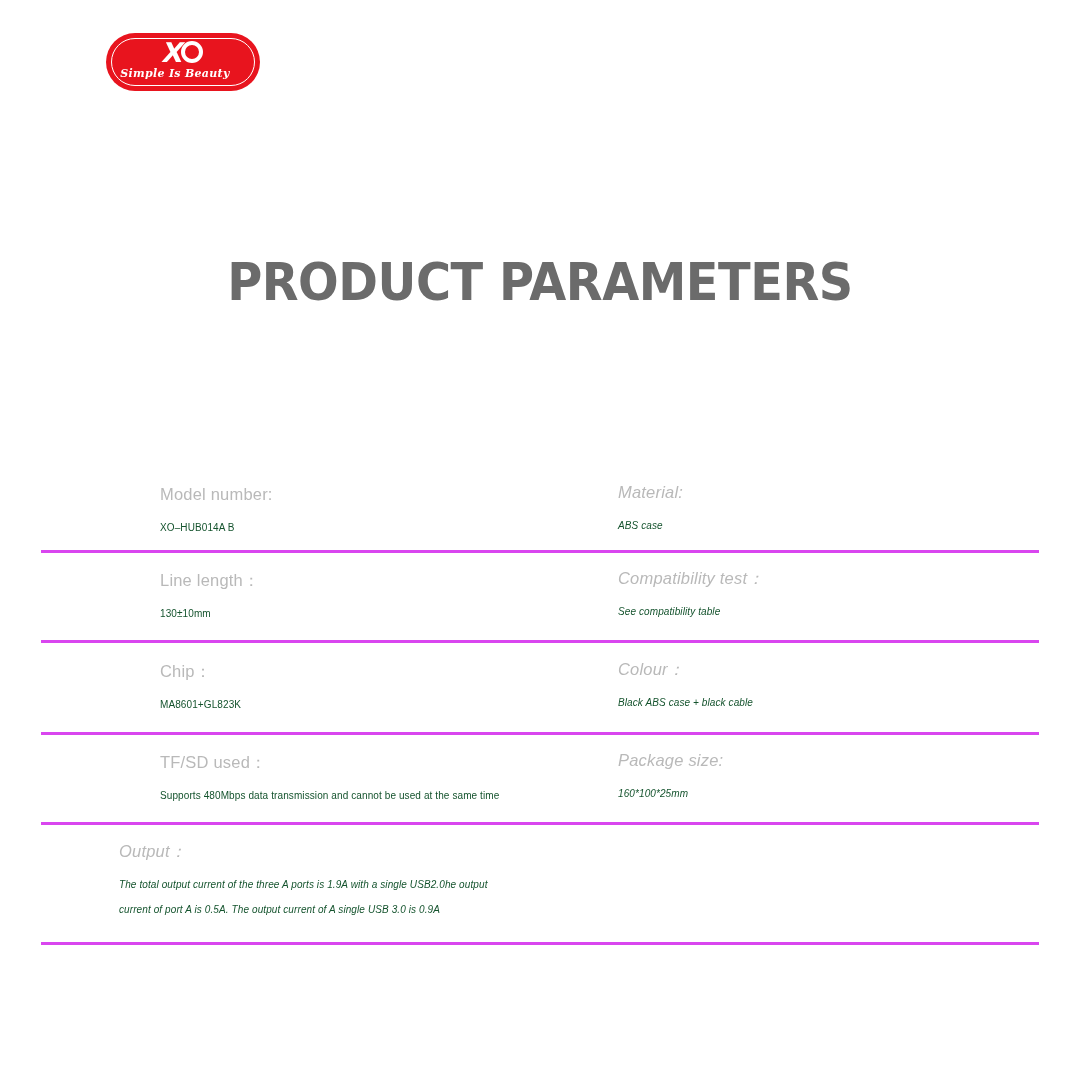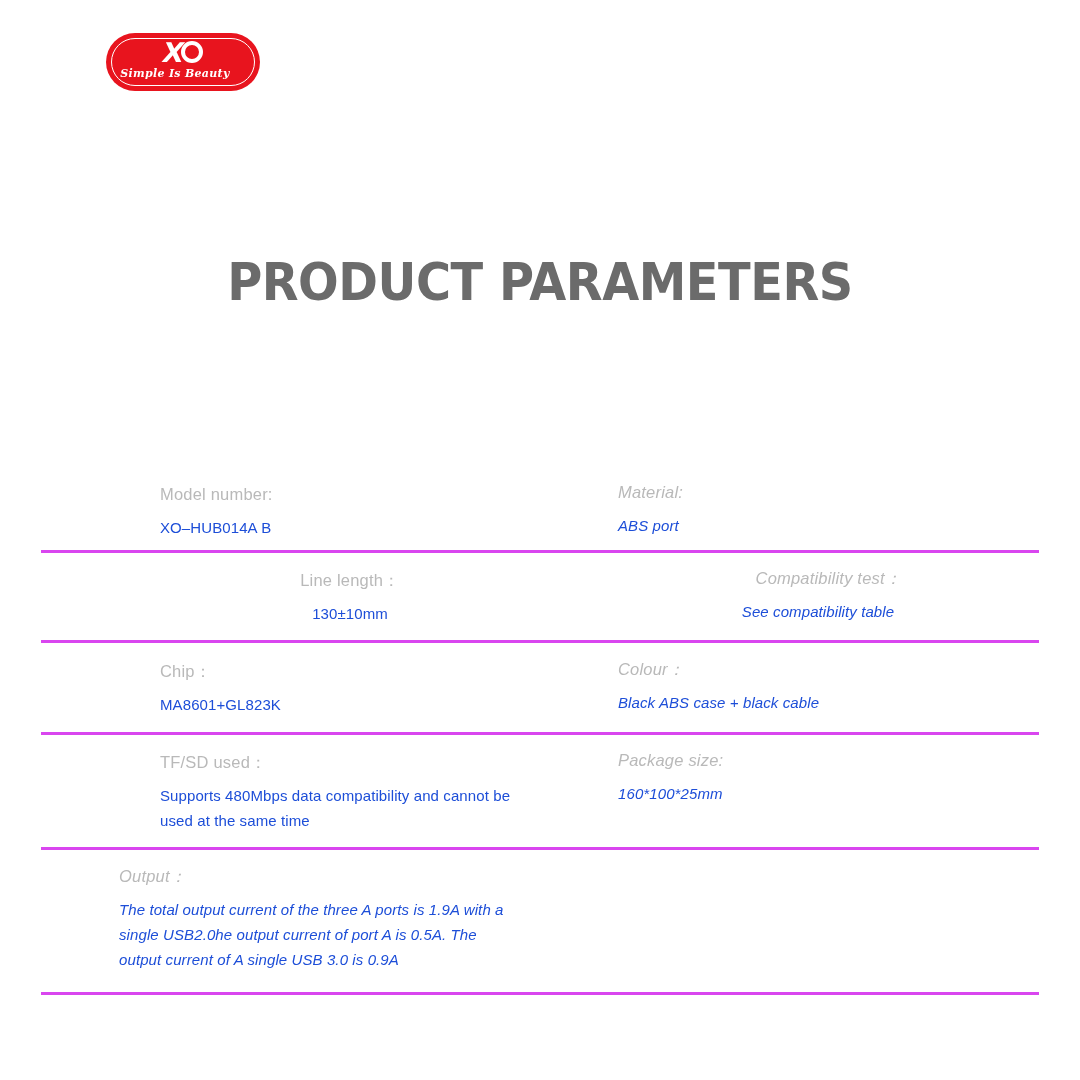--- a/index.html
+++ b/index.html
@@ -112,30 +112,30 @@
   .spec-cell.left  { padding-left: 119px; }
   .spec-cell.right { padding-left: 78px; font-style: italic; }
   .spec-label {
     color: #b9b9b9;
     font-size: 16.5px;
     line-height: 28px;
     letter-spacing: 0.2px;
     margin-bottom: 7px;
   }
   .spec-value {
-    color: #1d4ed8;
-    font-size: 15px;
+    color: #14532d;
+    font-size: 10px;
     line-height: 25px;
     letter-spacing: 0.1px;
     max-width: 400px;
   }
 
   
   .r1 .spec-cell { padding-top: 10px; padding-bottom: 10px; }
-  .r2 .spec-cell { padding-top: 13px; padding-bottom: 14px; text-align: center; }
+  .r2 .spec-cell { padding-top: 13px; padding-bottom: 14px; }
   .r3 .spec-cell { padding-top: 14px; padding-bottom: 15px; }
   .r4 .spec-cell { padding-top: 13px; padding-bottom: 14px; }
   .r5 .spec-cell { padding-top: 14px; padding-bottom: 20px; }
 
   .offset-label-right { margin-top: -2px; }
 </style>
 </head>
 <body>
 
 <div class="logo-wrap">
@@ -153,21 +153,21 @@
 
 <div class="spec-table">
 
   <div class="spec-row first r1">
     <div class="spec-cell left">
       <div class="spec-label">Model number:</div>
       <div class="spec-value">XO–HUB014A B</div>
     </div>
     <div class="spec-cell right">
       <div class="spec-label offset-label-right">Material:</div>
-      <div class="spec-value">ABS port</div>
+      <div class="spec-value">ABS case</div>
     </div>
   </div>
 
   <div class="spec-row r2">
     <div class="spec-cell left">
       <div class="spec-label">Line length：</div>
       <div class="spec-value">130±10mm</div>
     </div>
     <div class="spec-cell right">
       <div class="spec-label offset-label-right">Compatibility test：</div>
@@ -182,21 +182,21 @@
     </div>
     <div class="spec-cell right">
       <div class="spec-label offset-label-right">Colour：</div>
       <div class="spec-value">Black ABS case + black cable</div>
     </div>
   </div>
 
   <div class="spec-row r4">
     <div class="spec-cell left">
       <div class="spec-label">TF/SD used：</div>
-      <div class="spec-value">Supports 480Mbps data compatibility and cannot be used at the same time</div>
+      <div class="spec-value">Supports 480Mbps data transmission and cannot be used at the same time</div>
     </div>
     <div class="spec-cell right">
       <div class="spec-label offset-label-right">Package size:</div>
       <div class="spec-value">160*100*25mm</div>
     </div>
   </div>
 
   <div class="spec-row r5">
     <div class="spec-cell right">
       <div class="spec-label offset-label-right">Output：</div>

